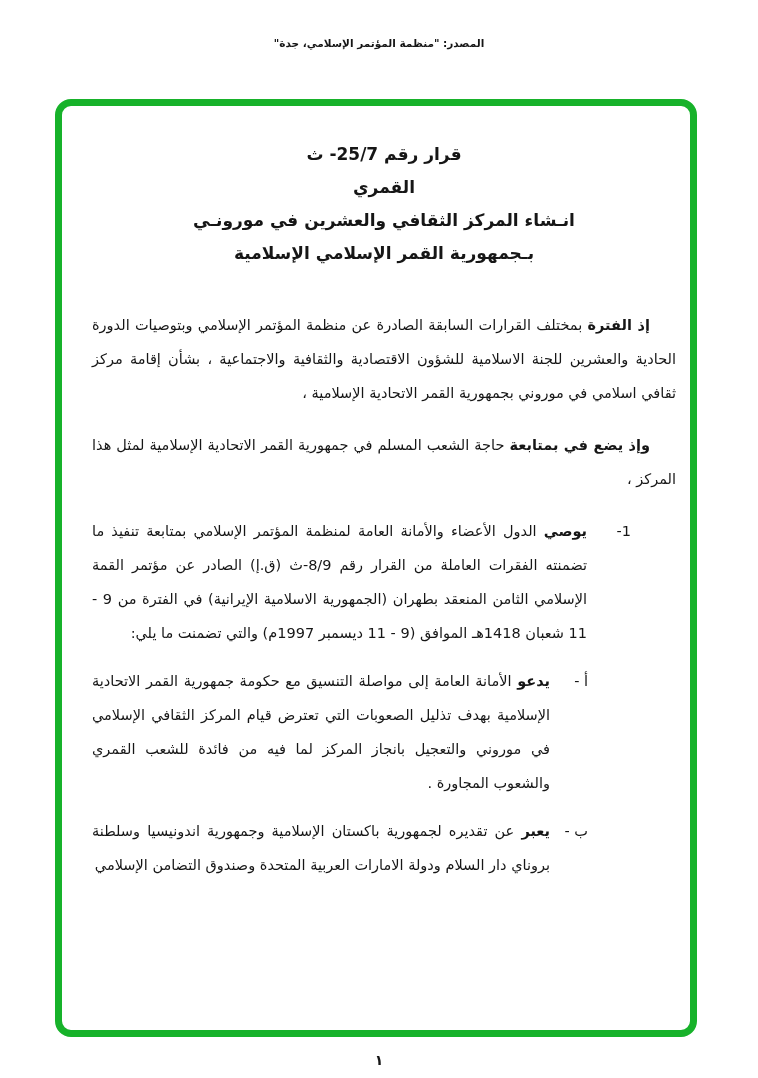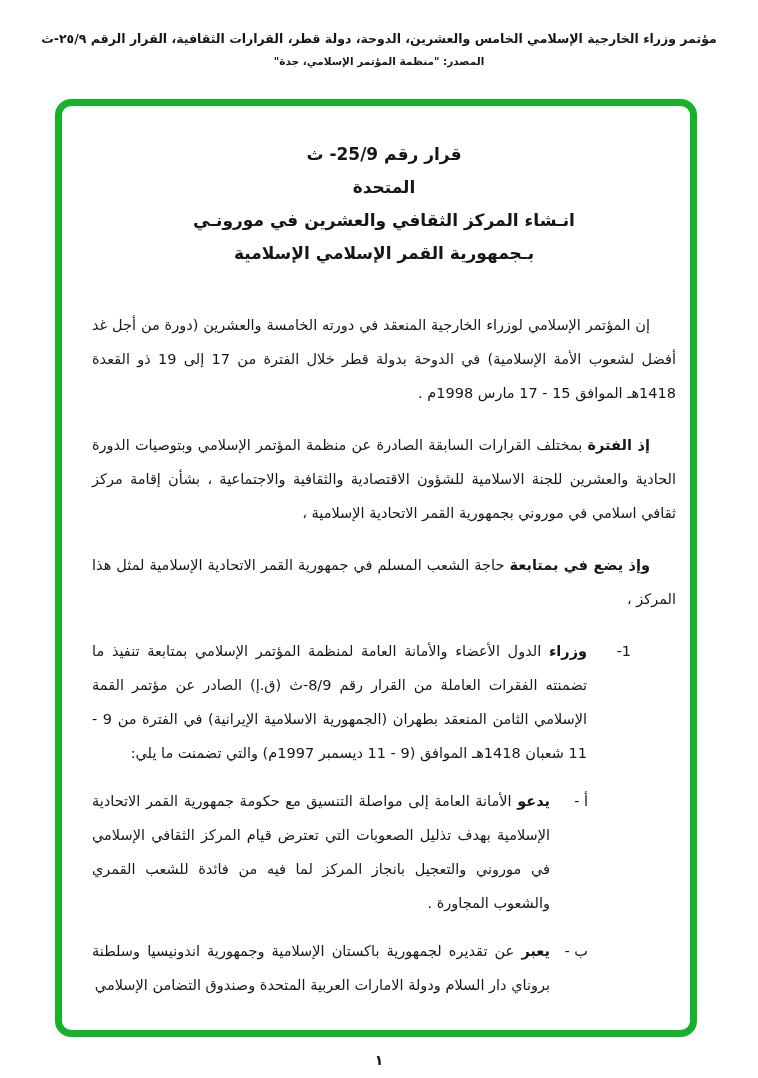--- a/index.html
+++ b/index.html
@@ -60,43 +60,41 @@
     position:absolute;bottom:10px;left:0;right:0;
     text-align:center;font-size:14px;font-weight:bold;
   }
 </style>
 </head>
 <body>
 
 <div class="page">
 
   <div class="doc-header">
-    <div class="line1">مؤتمر وزراء الخارجية الإسلامي الخامس والعشرين، الدوحة، دولة قطر، القرارات الثقافية، القرار الرقم ٢٥/٩-ث</div>
     <div class="line2">المصدر:  "منظمة المؤتمر الإسلامي، جدة"</div>
   </div>
 
   <div class="green-box">
     <div class="content">
 
       <div class="title-block">
-        <div>قرار رقم 25/9- ث</div>
-        <div>المتحدة</div>
+        <div>قرار رقم 25/7- ث</div>
+        <div>القمري</div>
         <div>انـشاء المركز الثقافي والعشرين في مورونـي</div>
         <div>بـجمهورية القمر الإسلامي الإسلامية</div>
       </div>
 
-      <p class="para"><span class="lead"></span><span>إن المؤتمر الإسلامي لوزراء الخارجية المنعقد في دورته الخامسة والعشرين (دورة من أجل غد أفضل لشعوب الأمة الإسلامية) في الدوحة بدولة قطر خلال الفترة من 17 إلى 19 ذو القعدة 1418هـ الموافق 15 - 17 مارس 1998م .</span></p>
 
       <p class="para"><span class="lead">إذ الفترة</span><span> بمختلف القرارات السابقة الصادرة عن منظمة المؤتمر الإسلامي وبتوصيات الدورة الحادية والعشرين للجنة الاسلامية للشؤون الاقتصادية والثقافية والاجتماعية ، بشأن إقامة مركز ثقافي اسلامي في موروني بجمهورية القمر الاتحادية الإسلامية ،</span></p>
 
       <p class="para"><span class="lead">وإذ يضع في بمتابعة</span><span> حاجة الشعب المسلم في جمهورية القمر الاتحادية الإسلامية لمثل هذا المركز ،</span></p>
 
       <div class="li l1">
         <div class="marker">1-</div>
-        <div class="li-text"><span class="lead">وزراء</span><span> الدول الأعضاء والأمانة العامة لمنظمة المؤتمر الإسلامي بمتابعة تنفيذ ما تضمنته الفقرات العاملة من القرار رقم 8/9-ث (ق.إ) الصادر عن مؤتمر القمة الإسلامي الثامن المنعقد بطهران (الجمهورية الاسلامية الإيرانية) في الفترة من 9 - 11 شعبان 1418هـ الموافق (9 - 11 ديسمبر 1997م) والتي تضمنت ما يلي:</span></div>
+        <div class="li-text"><span class="lead">يوصي</span><span> الدول الأعضاء والأمانة العامة لمنظمة المؤتمر الإسلامي بمتابعة تنفيذ ما تضمنته الفقرات العاملة من القرار رقم 8/9-ث (ق.إ) الصادر عن مؤتمر القمة الإسلامي الثامن المنعقد بطهران (الجمهورية الاسلامية الإيرانية) في الفترة من 9 - 11 شعبان 1418هـ الموافق (9 - 11 ديسمبر 1997م) والتي تضمنت ما يلي:</span></div>
       </div>
 
       <div class="li l2">
         <div class="marker">أ -</div>
         <div class="li-text"><span class="lead">يدعو</span><span> الأمانة العامة إلى مواصلة التنسيق مع حكومة جمهورية القمر الاتحادية الإسلامية بهدف تذليل الصعوبات التي تعترض قيام المركز الثقافي الإسلامي في موروني والتعجيل بانجاز المركز لما فيه من فائدة للشعب القمري والشعوب المجاورة .</span></div>
       </div>
 
       <div class="li l2">
         <div class="marker">ب -</div>
         <div class="li-text"><span class="lead">يعبر</span><span> عن تقديره لجمهورية باكستان الإسلامية وجمهورية اندونيسيا وسلطنة بروناي دار السلام ودولة الامارات العربية المتحدة وصندوق التضامن الإسلامي</span></div>

